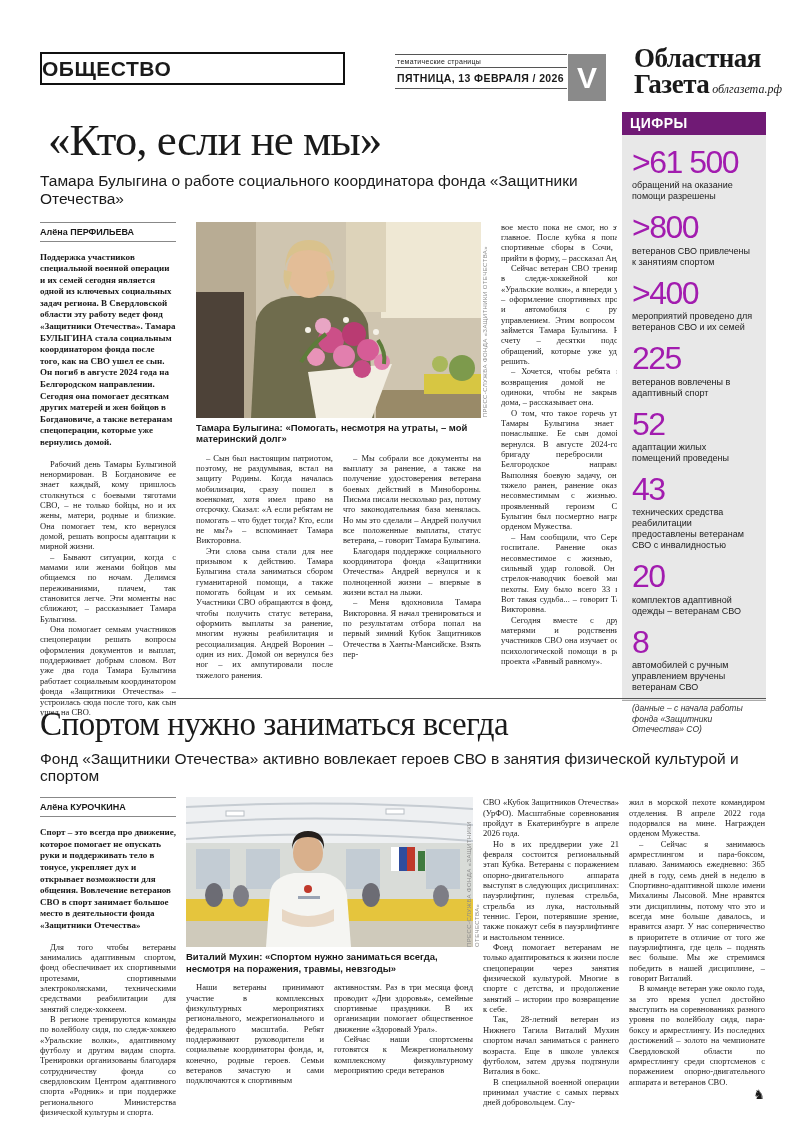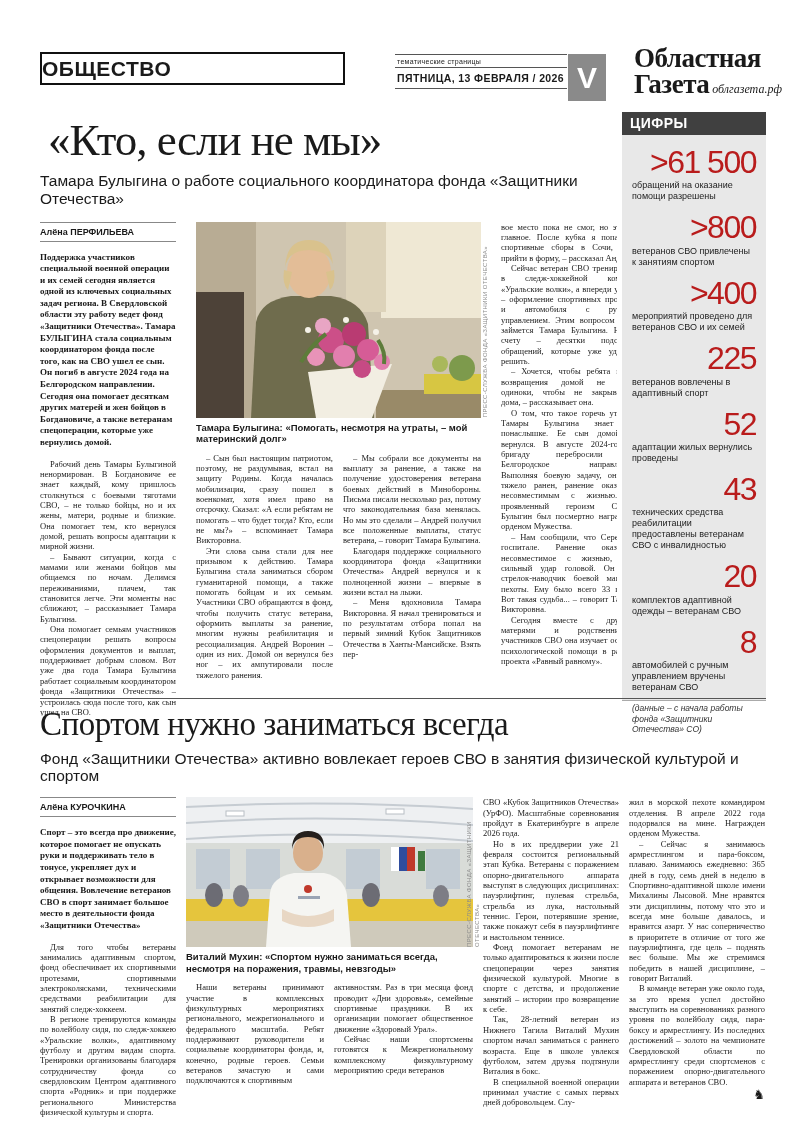--- a/index.html
+++ b/index.html
@@ -41,26 +41,26 @@
   .a1{position:absolute;left:40px;top:110px;width:577px;}
   .cols1{display:flex;gap:20px;margin-top:14px;height:494px;overflow:hidden;}
   .colA{width:136px;flex:none;}
   .colMid{width:285px;flex:none;}
   .subcols{display:flex;gap:10px;}
   .subcol1{width:137px;flex:none;}
   .subcol2{width:138px;flex:none;}
 
   
   .sidebar{position:absolute;left:622px;top:112px;width:144px;font-family:"Liberation Sans",sans-serif;}
-  .sidebar-header{background:#404040;color:#fff;font-weight:bold;font-size:14px;
+  .sidebar-header{background:#701a75;color:#fff;font-weight:bold;font-size:14px;
     padding:3px 8px 4px;letter-spacing:.5px;}
   .sidebar-body{background:#e8e8e8;padding:12px 10px 8px;border-bottom:1px solid #aaa;
     height:566px;box-sizing:border-box;}
   .stat{margin-bottom:10px;}
-  .stat-value{font-size:32px;font-weight:200;line-height:.95;letter-spacing:-1.5px;color:#b91c1c;text-align:right;}
+  .stat-value{font-size:32px;font-weight:200;line-height:.95;letter-spacing:-1.5px;color:#a21caf;}
   .stat-label{font-size:9px;line-height:11px;margin-top:3px;color:#222;}
   .sidebar-note{font-style:italic;font-size:8.5px;line-height:10.5px;margin-top:4px;color:#333;}
 
   
   .a2{position:absolute;left:40px;top:698px;width:726px;border-top:1px solid #555;padding-top:8px;}
   .cols2{display:flex;gap:10px;margin-top:12px;height:342px;overflow:hidden;}
   .col2n{width:136px;flex:none;}
   .colMid2{width:287px;flex:none;}
   .subcol2a{width:138px;flex:none;}
   .subcol2b{width:139px;flex:none;}
@@ -177,21 +177,21 @@
       <div class="stat">
         <div class="stat-value">&gt;400</div>
         <div class="stat-label">мероприятий проведено для ветеранов СВО и их семей</div>
       </div>
       <div class="stat">
         <div class="stat-value">225</div>
         <div class="stat-label">ветеранов вовлечены в адаптивный спорт</div>
       </div>
       <div class="stat">
         <div class="stat-value">52</div>
-        <div class="stat-label">адаптации жилых вернулись проведены</div>
+        <div class="stat-label">адаптации жилых помещений проведены</div>
       </div>
       <div class="stat">
         <div class="stat-value">43</div>
         <div class="stat-label">технических средства реабилитации предоставлены ветеранам СВО с инвалидностью</div>
       </div>
       <div class="stat">
         <div class="stat-value">20</div>
         <div class="stat-label">комплектов адаптивной одежды – ветеранам СВО</div>
       </div>
       <div class="stat">

